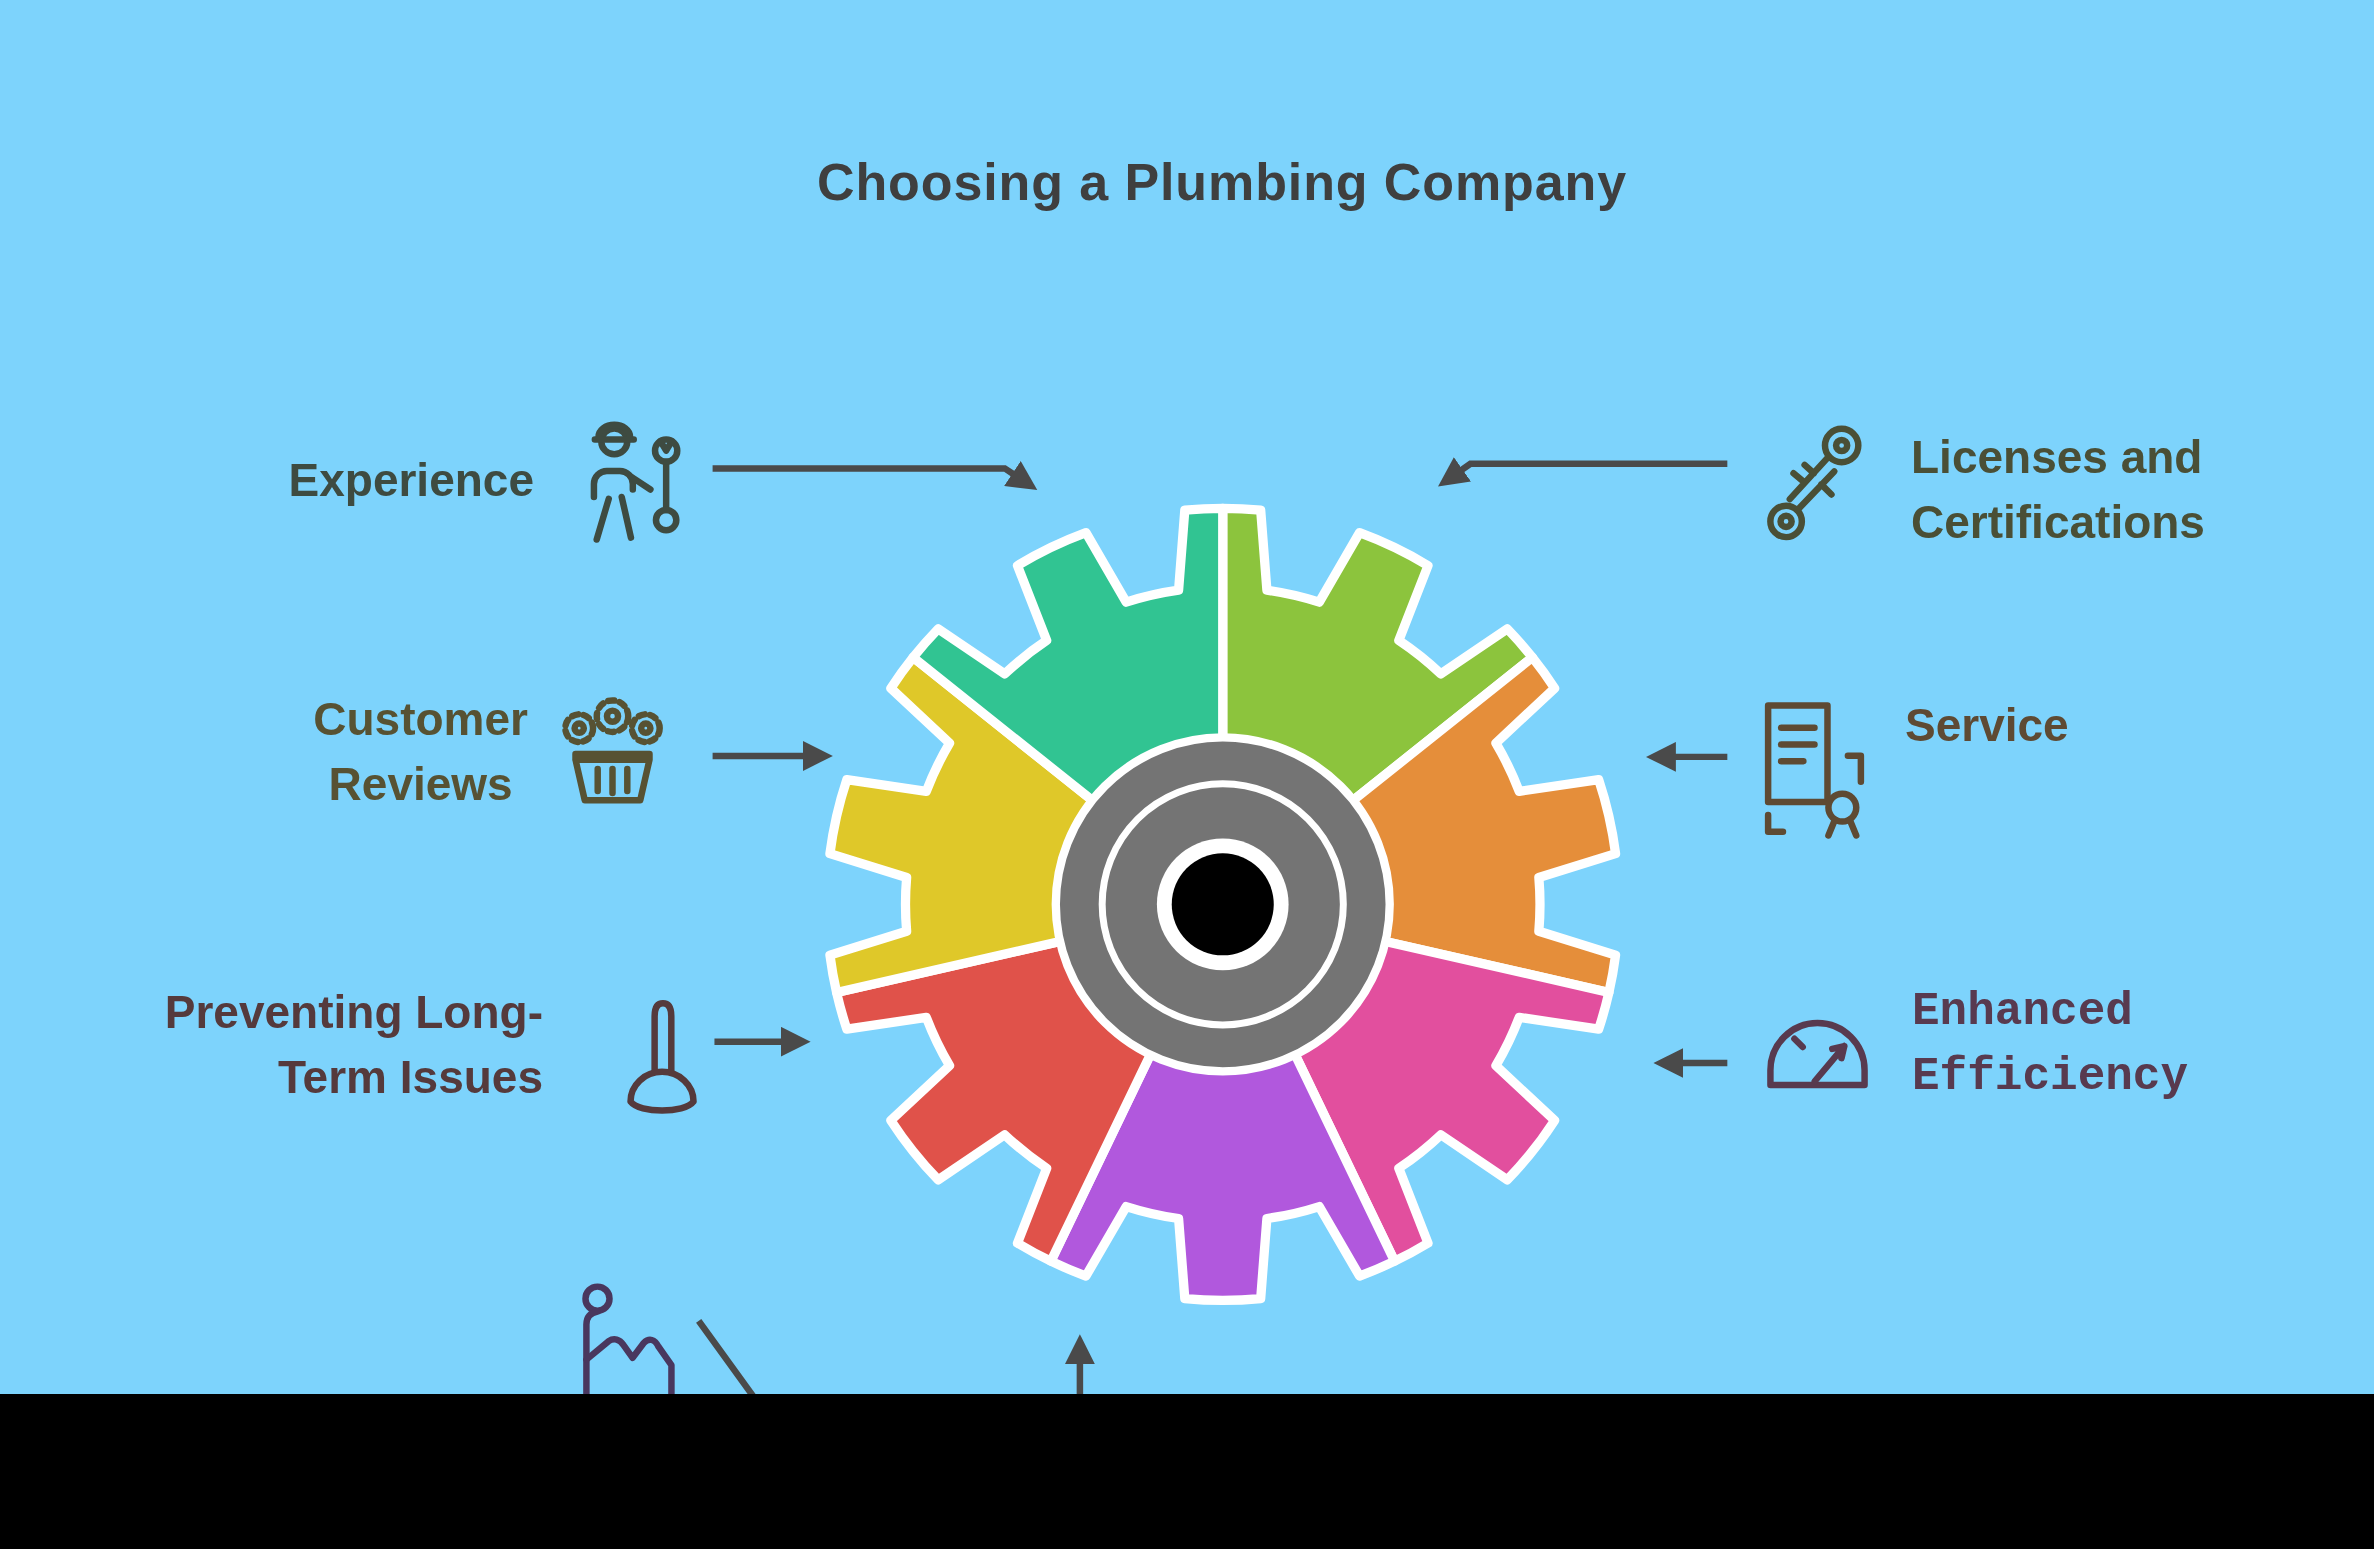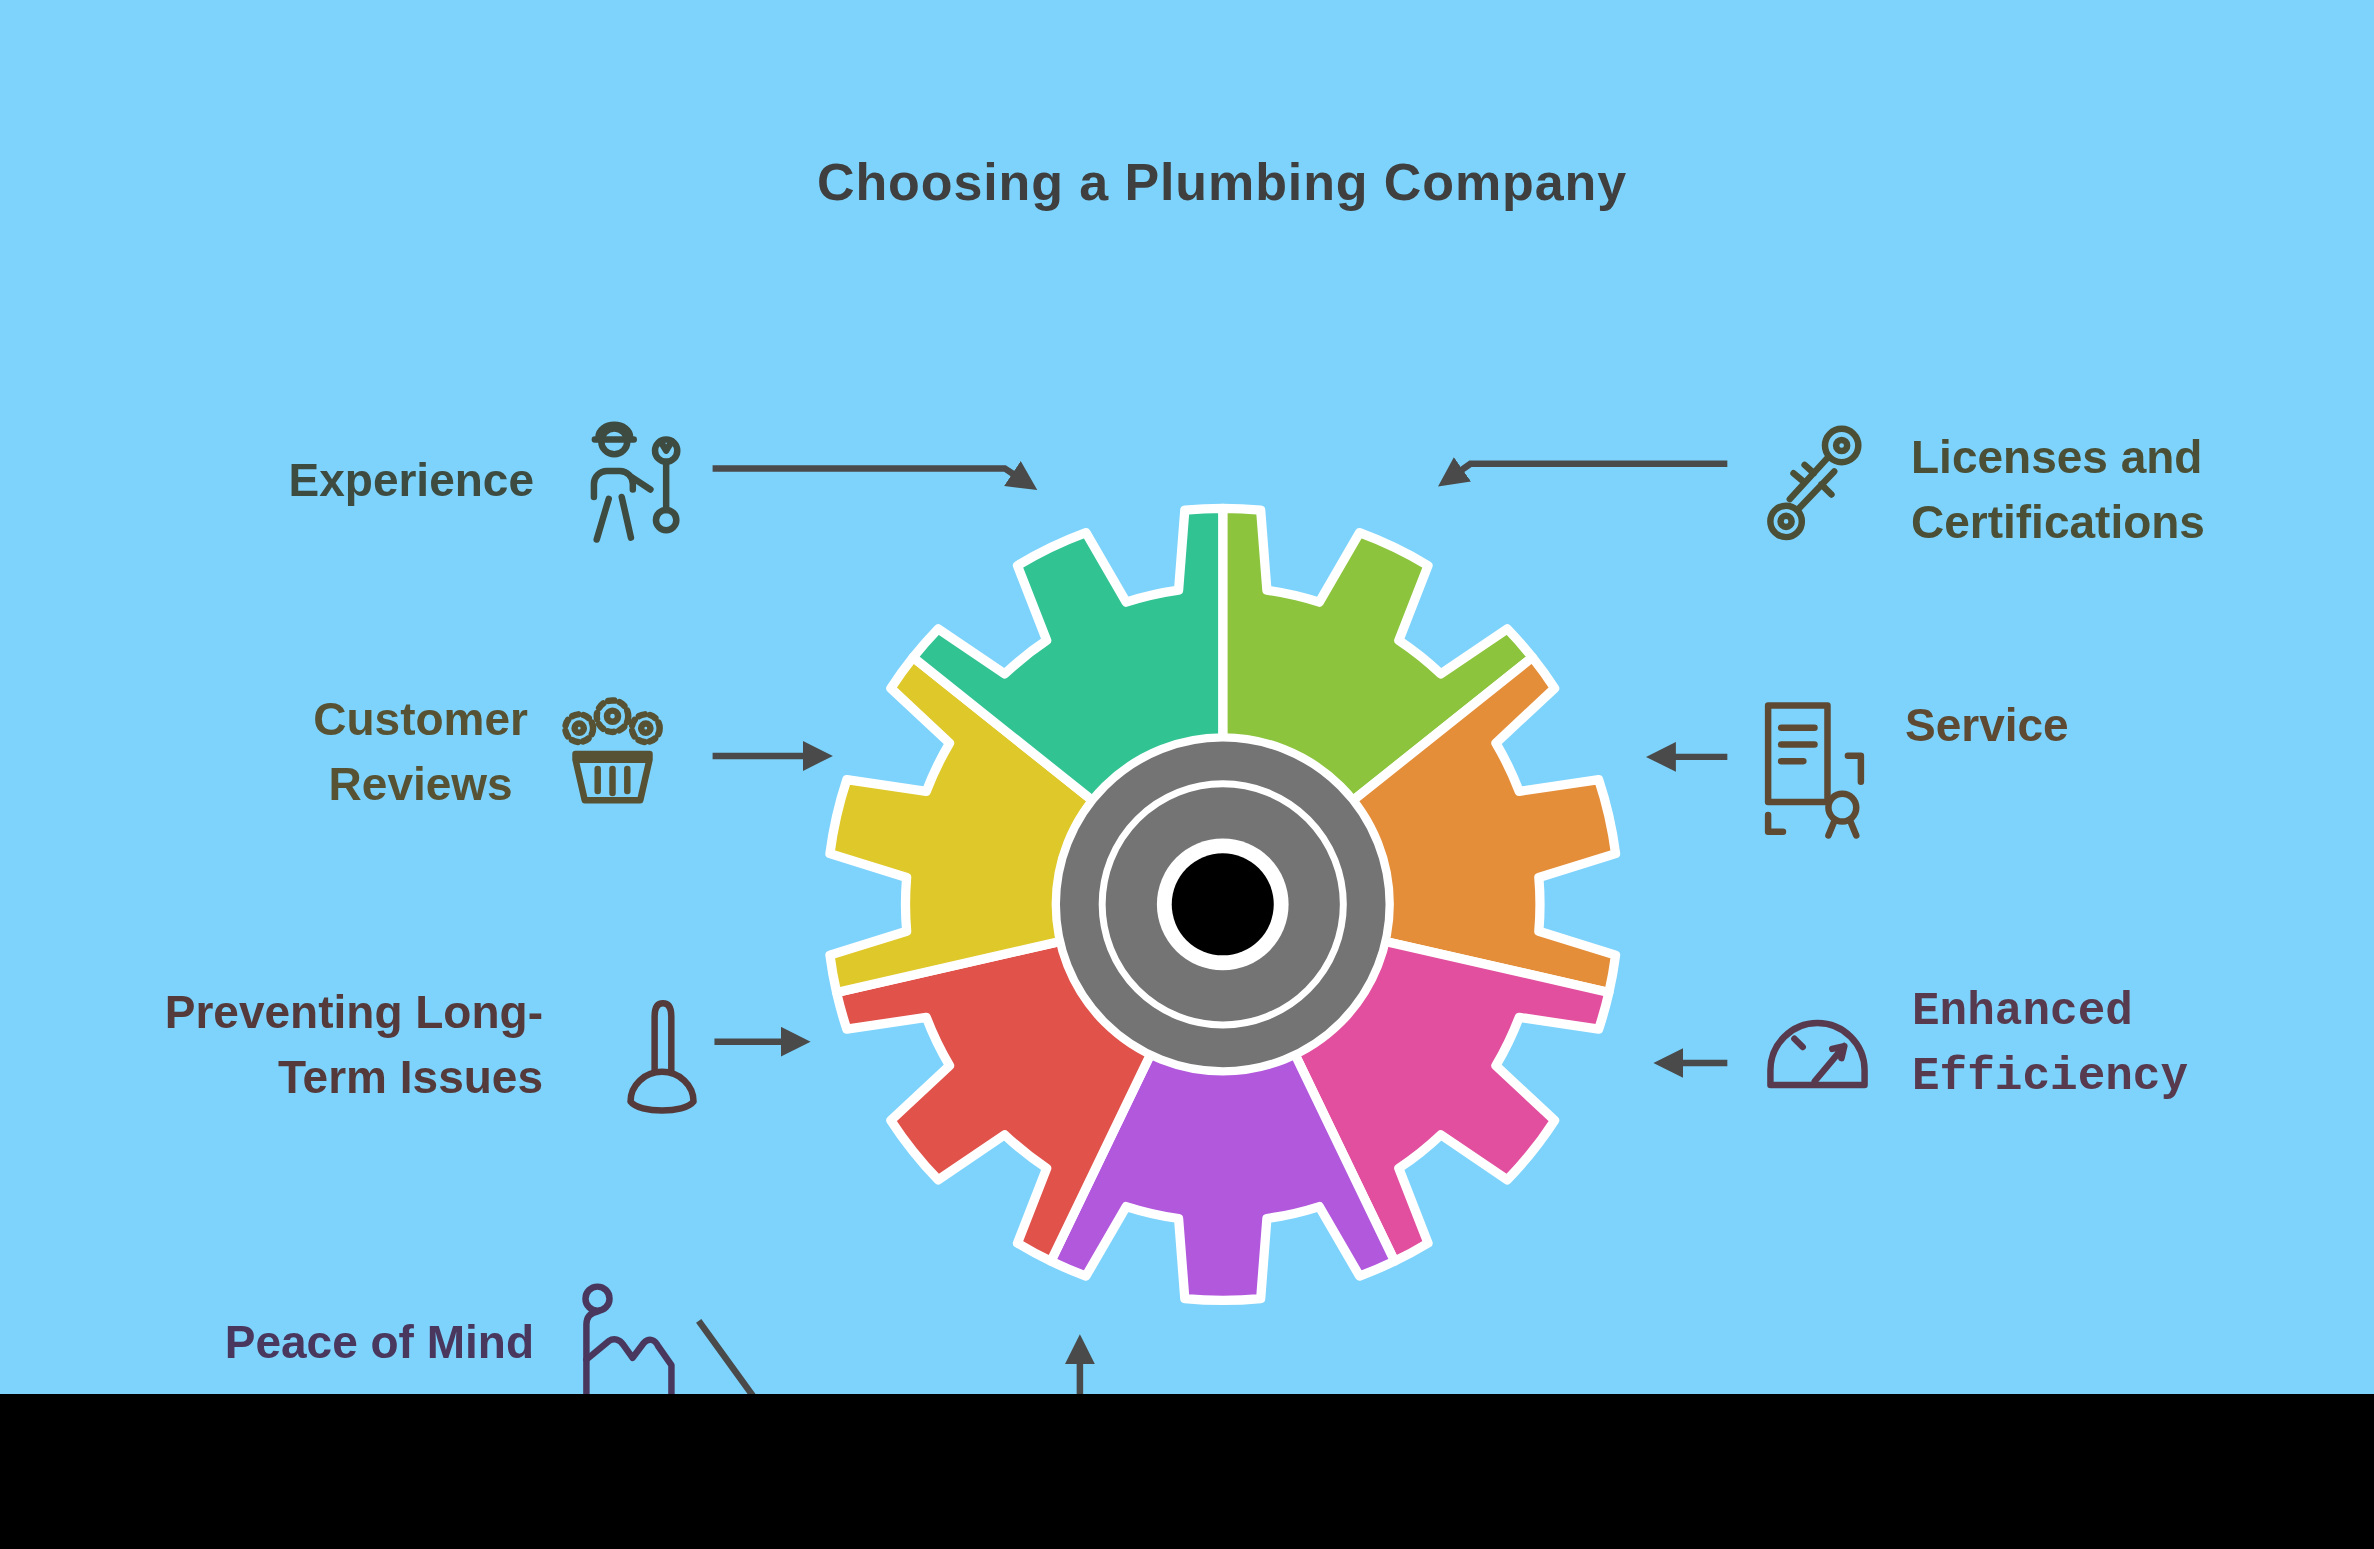--- a/index.html
+++ b/index.html
@@ -112,23 +112,20 @@
   <div class="lbl left-col" style="right: 1847px; top: 687px; color: rgb(87, 82, 51); text-align: center;">
     <div>Customer</div>
     <div>Reviews</div>
   </div>
 
   <div class="lbl left-col" style="right: 1832px; top: 980px; color: rgb(85, 58, 60);">
     <div>Preventing Long-</div>
     <div>Term Issues</div>
   </div>
 
-  <div class="lbl left-col" style="right: 1841px; top: 1310px; color: rgb(73, 55, 94);">
-    <div>Peace of Mind</div>
-  </div>
 
   <div class="lbl right-col" style="left: 1911px; top: 425px; color: rgb(74, 79, 54);">
     <div>Licenses and</div>
     <div>Certifications</div>
   </div>
 
   <div class="lbl right-col" style="left: 1905px; top: 693px; color: rgb(94, 74, 51);">
     <div>Service</div>
   </div>
 

